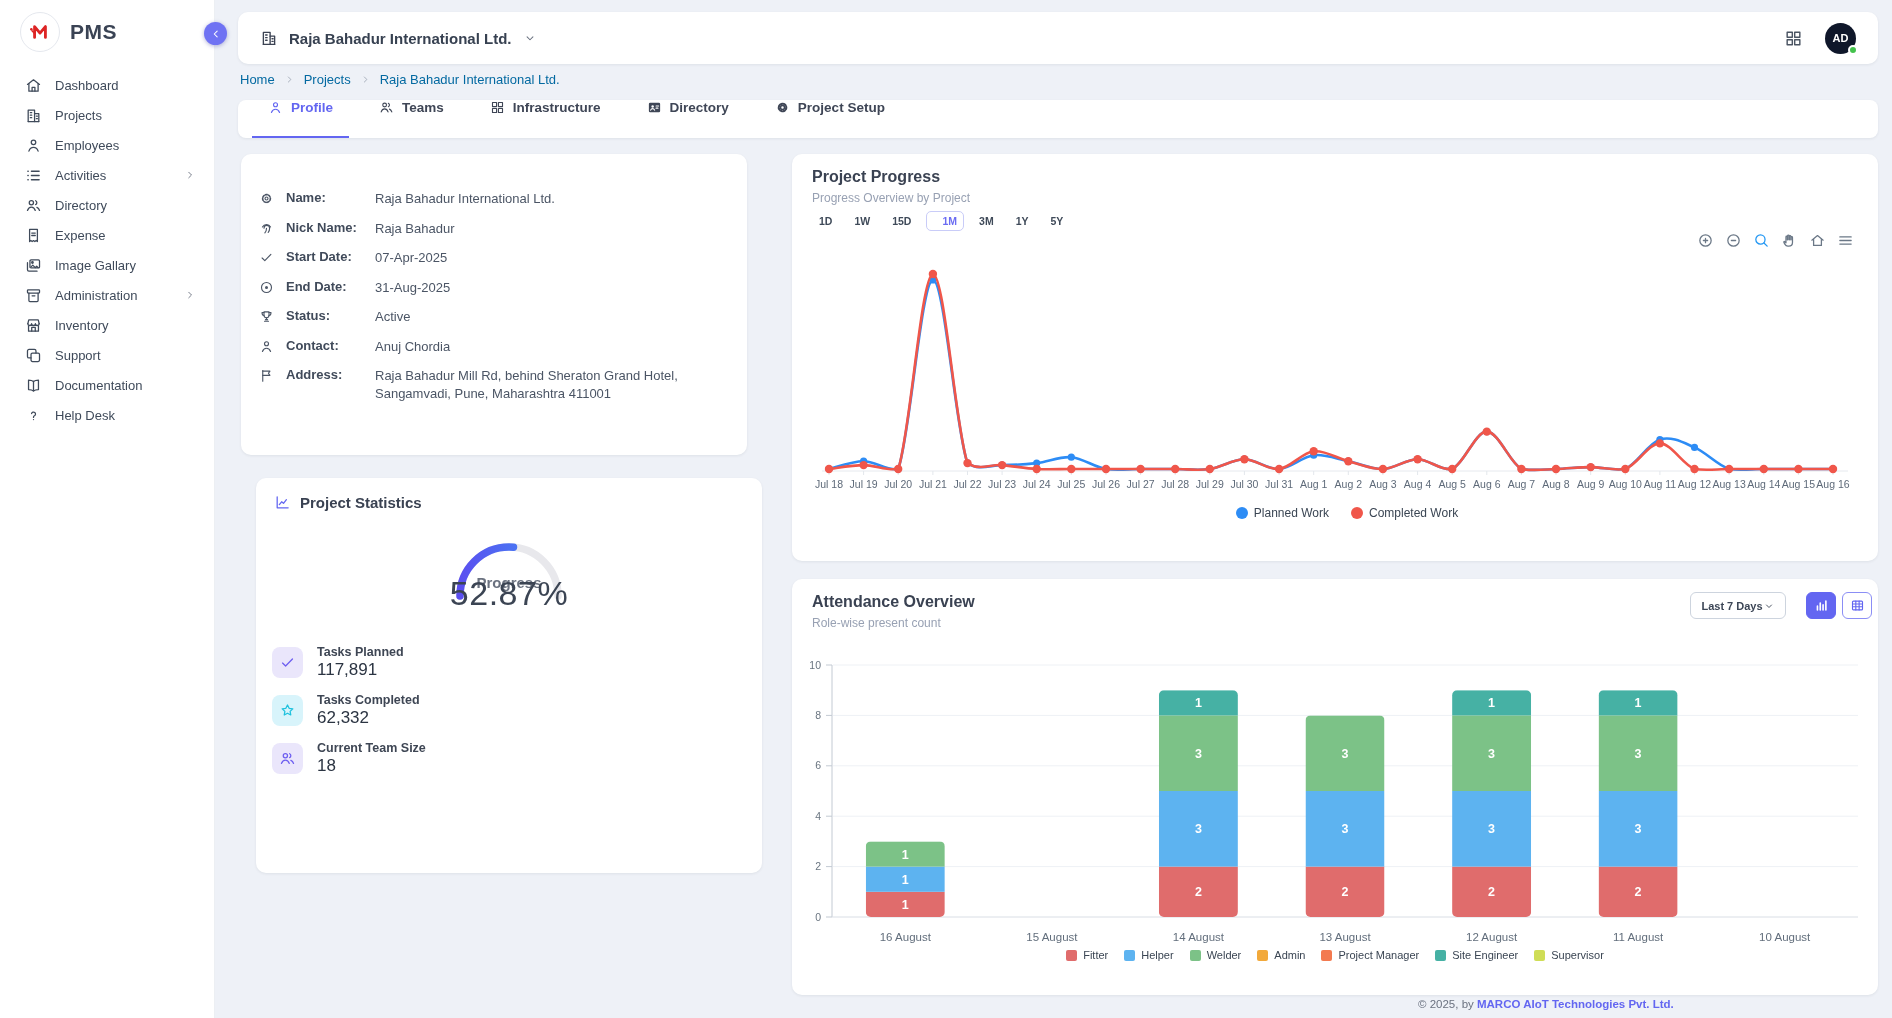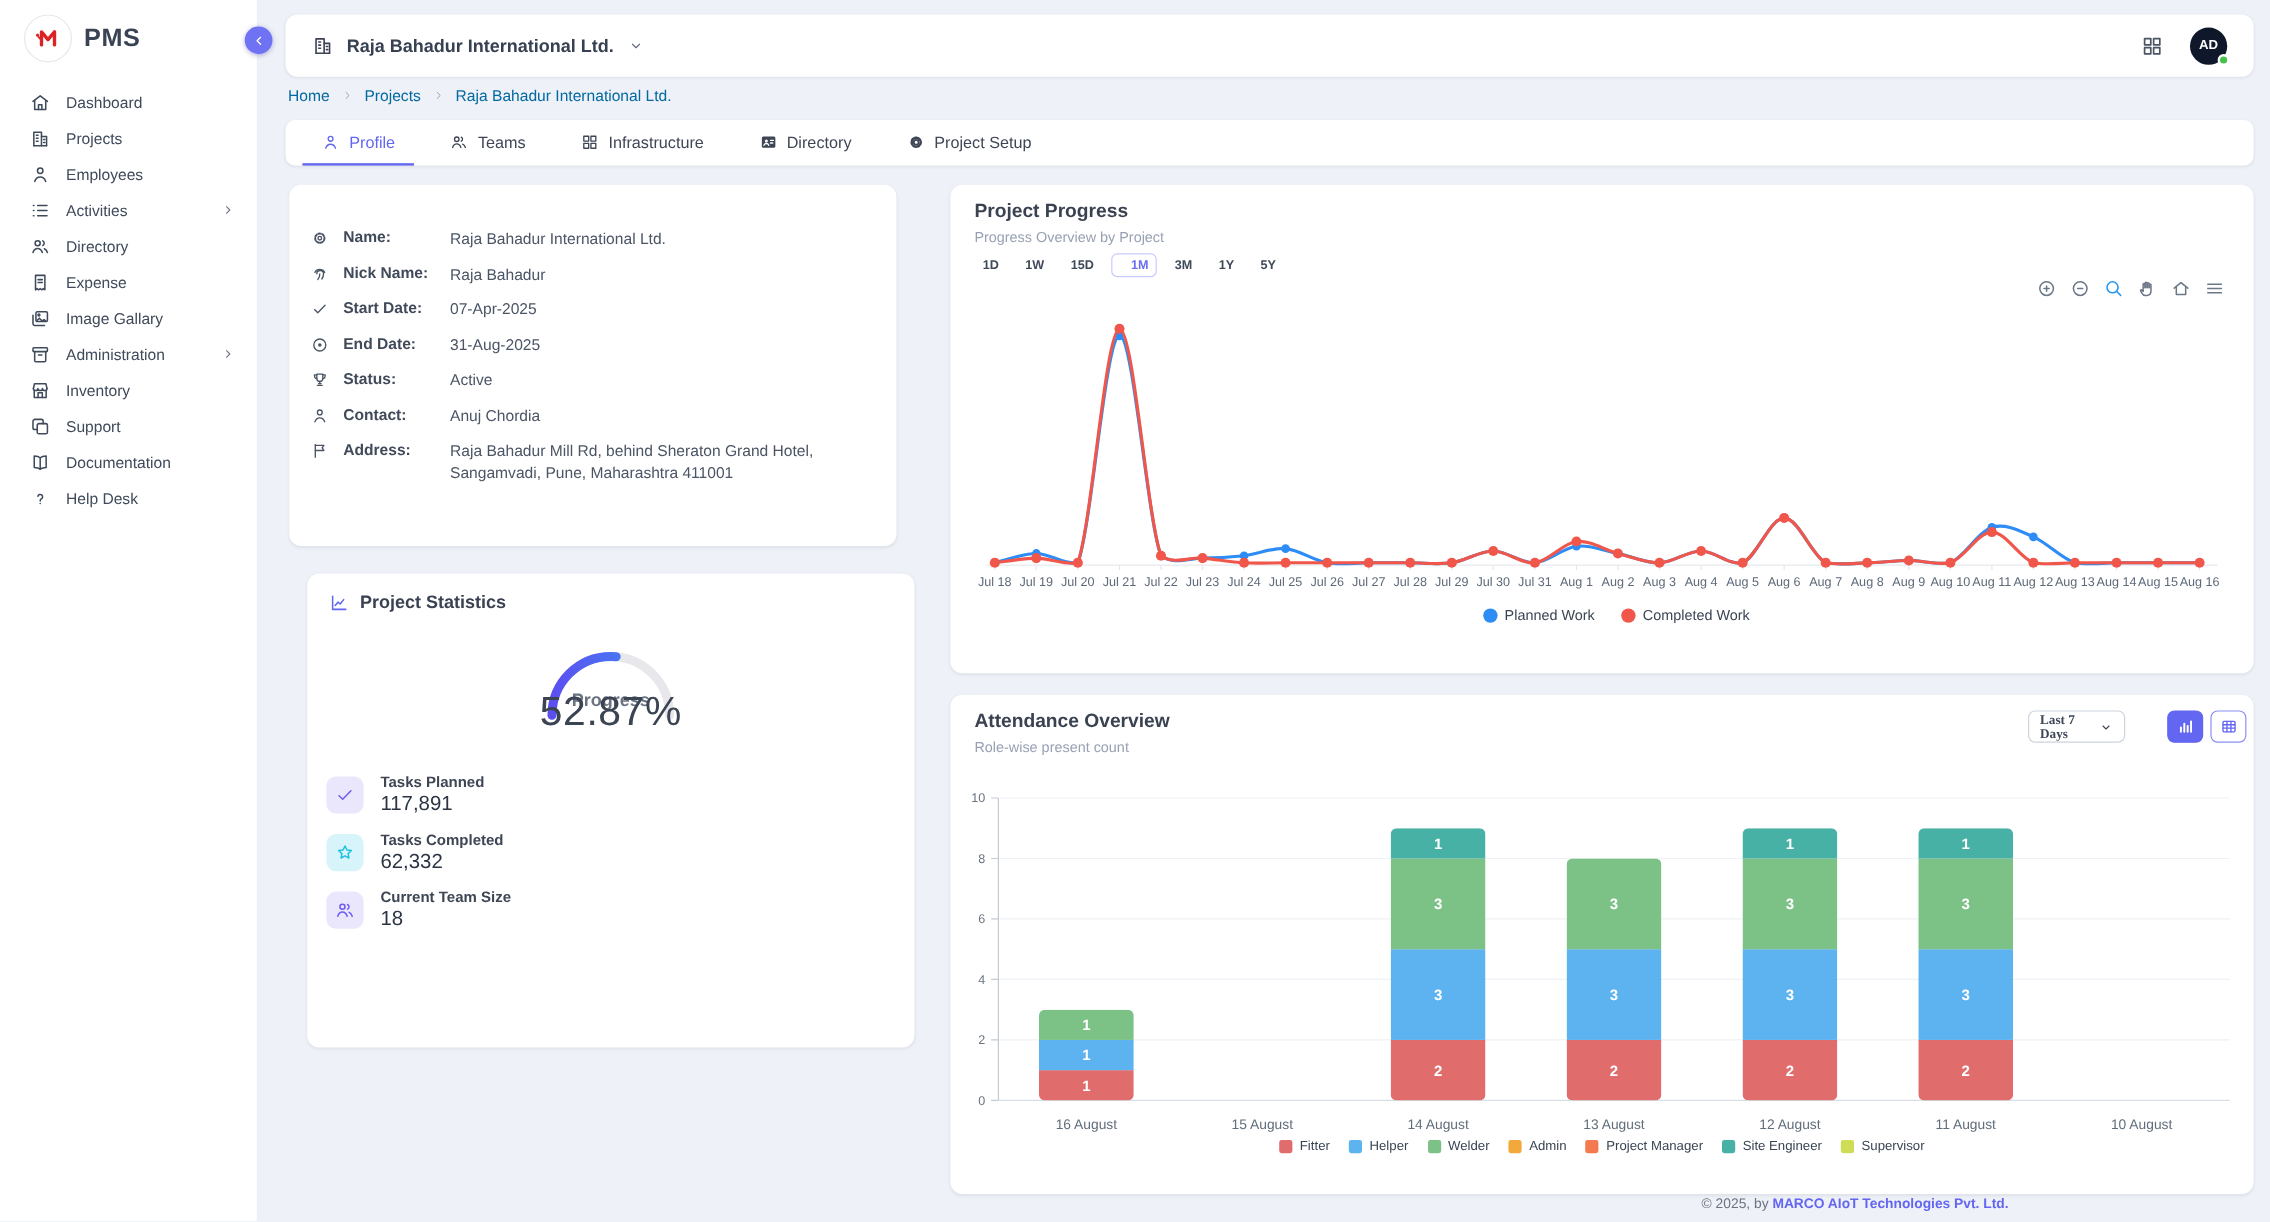--- a/index.html
+++ b/index.html
@@ -30,21 +30,21 @@
   .header-right { margin-left:auto; display:flex; align-items:center; gap:22px; }
   .avatar { position:relative; width:31px; height:31px; border-radius:50%; background:#0f172a; color:#fff; font-size:11px; font-weight:700; display:flex; align-items:center; justify-content:center; cursor:pointer; }
   .avatar .dot { position:absolute; right:-2px; bottom:-1px; width:10px; height:10px; border-radius:50%; background:#43c24c; border:2px solid #fff; }
 
   
   .breadcrumb { position:absolute; left:240px; top:72px; display:flex; align-items:center; gap:9px; font-size:13px; color:#0369a1; }
   .breadcrumb .sep { color:#9aa3b0; }
 
   
   .tabs-card { left:238px; top:100px; width:1640px; height:38px; display:flex; align-items:stretch; padding:0 14px; border-radius:8px; }
-  .tab { display:flex; align-items:center; gap:8px; padding:0 16px; font-size:13.5px; font-weight:400; color:#3f4656; cursor:pointer; border-bottom:2px solid transparent; margin-right:14px; }
+  .tab { display:flex; gap:8px; padding:0 16px; font-size:13.5px; font-weight:700; color:#3f4656; cursor:pointer; border-bottom:2px solid transparent; margin-right:14px; }
   .tab.active { color:#6366f1; border-bottom-color:#6366f1; }
 
   
   .profile-card { left:241px; top:154px; width:506px; height:301px; padding:16px 18px; }
   .card-title { display:flex; align-items:center; gap:9px; font-size:15px; font-weight:700; color:#3a4252; }
   .card-title .ic { color:#6366f1; }
   .fields { margin-top:14px; }
   .field-row { display:flex; gap:12px; padding:6px 0; color:#475467; align-items:flex-start; }
   .field-row .ic { color:#4b5565; margin-top:1px; }
   .field-row .f-label { width:77px; min-width:77px; font-size:13px; font-weight:600; color:#404a5a; }
@@ -72,21 +72,21 @@
   .chart-toolbar .ic { cursor:pointer; }
   .chart-toolbar .ic.sel { color:#2196f3; }
   .line-chart-box { position:absolute; left:0; top:96px; width:1086px; height:260px; }
   .legend-row { position:absolute; left:0; top:352px; width:100%; display:flex; justify-content:center; gap:22px;padding-left:24px; }
   .legend-item { display:flex; align-items:center; gap:6px; font-size:12px; color:#3a4553; cursor:pointer; }
   .legend-dot { width:12px; height:12px; border-radius:50%; }
   .legend-sq { width:11px; height:11px; border-radius:2px; }
 
   
   .attendance-card { left:792px; top:579px; width:1086px; height:416px; padding:14px 20px; }
-  .period-select { position:absolute; left:898px; top:13px; width:81px; height:27px; border:1px solid #cdd4de; border-radius:6px; display:flex; align-items:center; justify-content:space-between; padding:0 9px; font-size:11px; font-weight:600; color:#3c4656; cursor:pointer; background:#fff;font-family:Liberation Serif, serif; }
+  .period-select { position:absolute; left:898px; top:13px; width:96px; height:27px; border:1px solid #cdd4de; border-radius:6px; display:flex; align-items:center; justify-content:center; padding:0 9px; font-size:11px; font-weight:600; color:#3c4656; cursor:pointer; background:#fff; }
   .view-btn { position:absolute; top:13px; width:30px; height:27px; border-radius:6px; display:flex; align-items:center; justify-content:center; cursor:pointer; }
   .view-btn.bar { left:1014px; background:#6366f1; color:#fff; border:1px solid #6366f1; }
   .view-btn.table { left:1050px; background:#fff; color:#6366f1; border:1px solid #8b8ef5; }
   .bar-chart-box { position:absolute; left:0; top:70px; width:1086px; height:310px; }
   .bar-legend { position:absolute; left:0; top:370px; width:100%; display:flex; justify-content:center; gap:16px; }
   .bar-legend .legend-item { font-size:11px; }
 
   .footer { position:absolute; left:1418px; top:998px; font-size:11.5px; color:#6b7280; }
   .footer .brand { color:#6366f1; font-weight:600; cursor:pointer; }
 </style>

